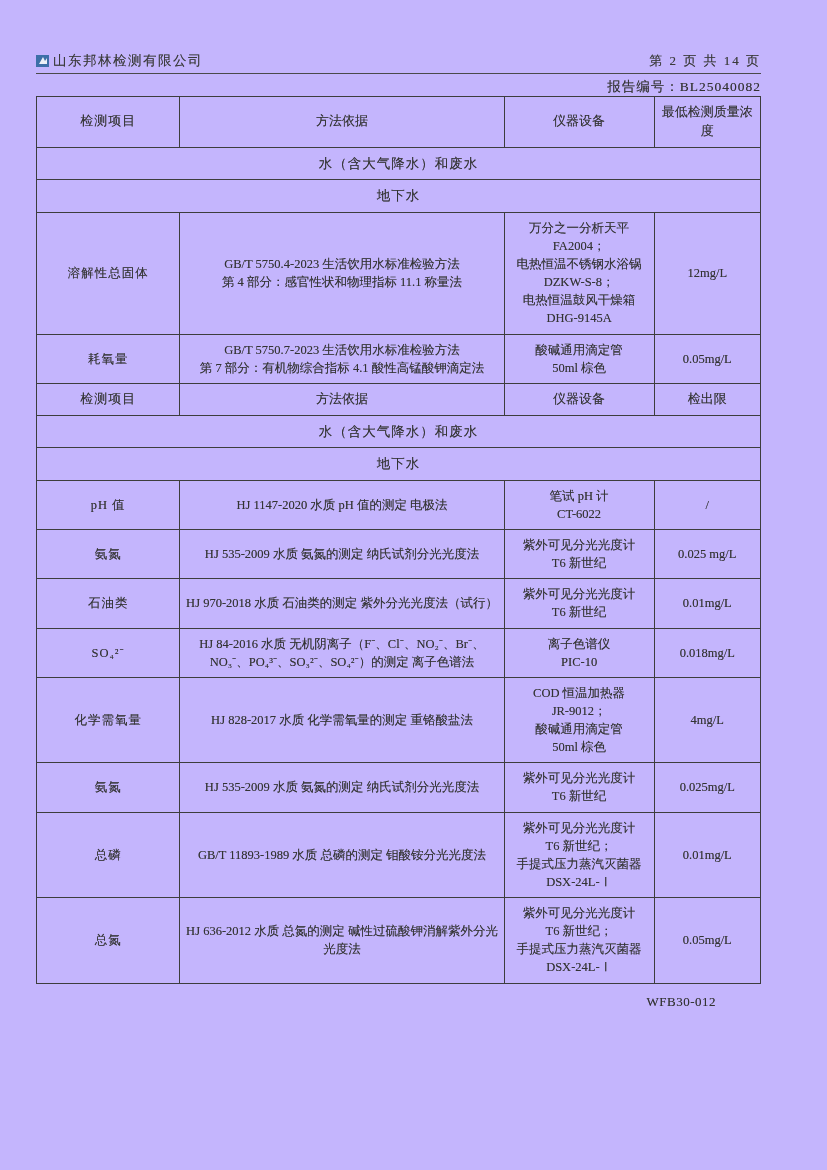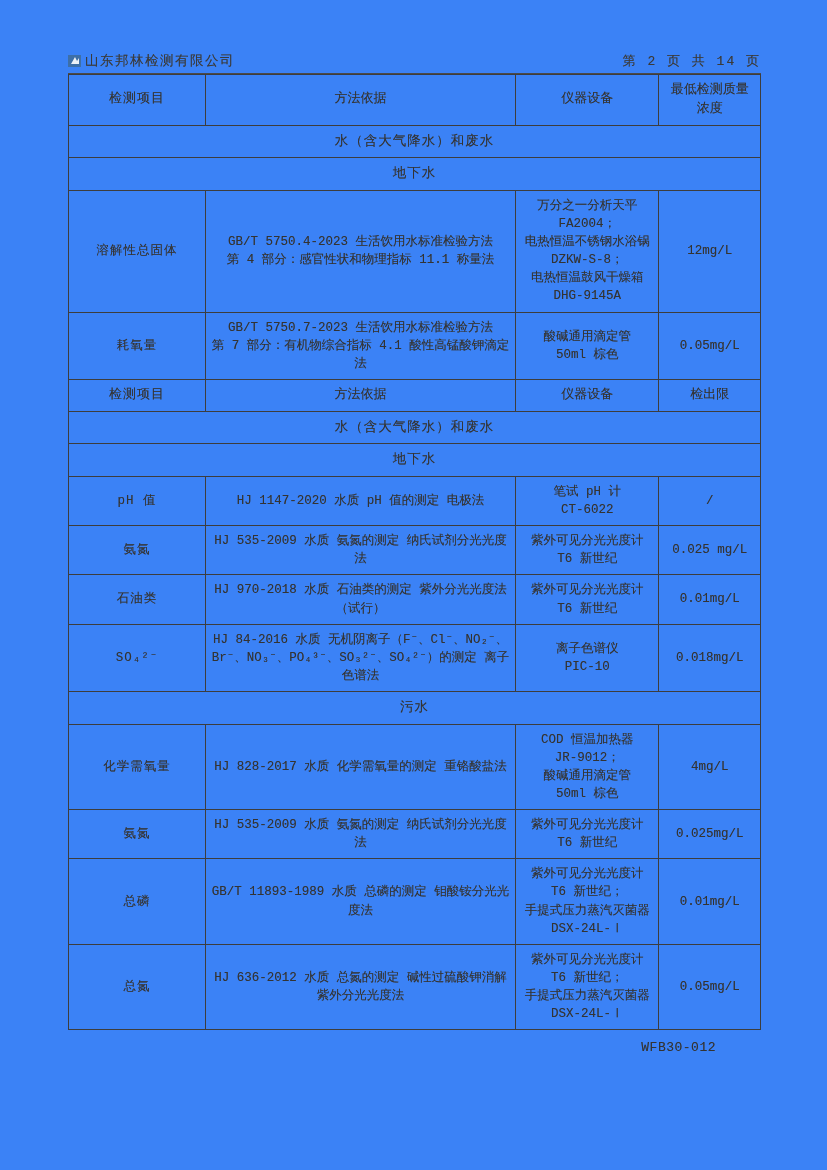--- a/index.html
+++ b/index.html
@@ -1,24 +1,24 @@
 <!DOCTYPE html>
 <html lang="zh"><head>
 <meta charset="utf-8">
 <style>
   html,body{margin:0;padding:0;background:#e8e8e8;}
   .page{
     position:relative;
     width:827px;height:1170px;
     margin:0 auto;
-    background:#3b82f6;
-    font-family:Liberation Mono, monospace;
+    background:#c4b5fd;
+    font-family:Liberation Serif, serif;
     color:#2e2e2e;
     box-sizing:border-box;
-    padding:52px 66px 0 68px;
+    padding:52px 66px 0 36px;
     overflow:hidden;
   }
   
   .hdr-row{
     display:flex;justify-content:space-between;align-items:flex-end;
     border-bottom:1.6px solid #4a4a4a;
     padding-bottom:3px;
   }
   .hdr-left{display:flex;align-items:center;gap:3px;}
   .logo{width:14px;height:14px;flex:0 0 auto;display:inline-block;}
@@ -74,20 +74,21 @@
         <svg width="14" height="14" viewBox="0 0 14 14">
           <rect x="0" y="1" width="13" height="12" fill="#3d6fa8"></rect>
           <path d="M3 10 L7 3 L9 7 L11 4 L11 10 Z" fill="#ffffff" opacity="0.9"></path>
         </svg>
       </span>
       <span class="company">山东邦林检测有限公司</span>
     </div>
     <div class="pageinfo">第 2 页 共 14 页</div>
   </div>
 
+  <div class="report-no-line"><span>报告编号：</span><span>BL25040082</span></div>
 
 
   <table class="report">
     <colgroup>
       <col style="width:19.8%">
       <col style="width:44.8%">
       <col style="width:20.7%">
       <col style="width:14.7%">
     </colgroup>
     <tbody>
@@ -156,23 +157,20 @@
           <td class="cell-limit">0.01mg/L</td>
         </tr>
         <tr>
           <td class="cell-item">SO₄²⁻</td>
           <td class="cell-method">HJ 84-2016  水质  无机阴离子（F⁻、Cl⁻、NO₂⁻、Br⁻、NO₃⁻、PO₄³⁻、SO₃²⁻、SO₄²⁻）的测定  离子色谱法</td>
           <td class="cell-instrument">离子色谱仪
 PIC-10</td>
           <td class="cell-limit">0.018mg/L</td>
         </tr>
         <tr>
-          <td colspan="4" class="section-cell">污水</td>
-        </tr>
-        <tr>
           <td class="cell-item">化学需氧量</td>
           <td class="cell-method">HJ 828-2017  水质  化学需氧量的测定  重铬酸盐法</td>
           <td class="cell-instrument">COD 恒温加热器
 JR-9012；
 酸碱通用滴定管
 50ml 棕色</td>
           <td class="cell-limit">4mg/L</td>
         </tr>
         <tr>
           <td class="cell-item">氨氮</td>

